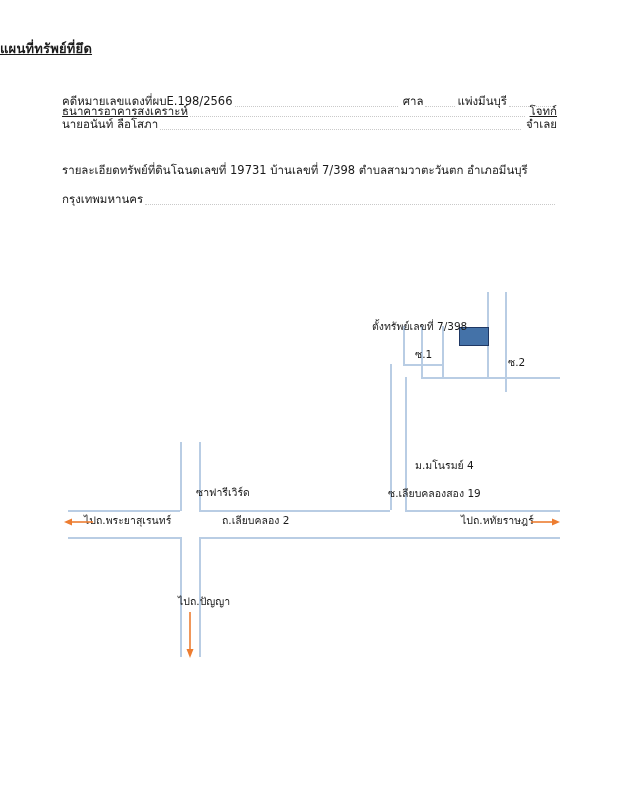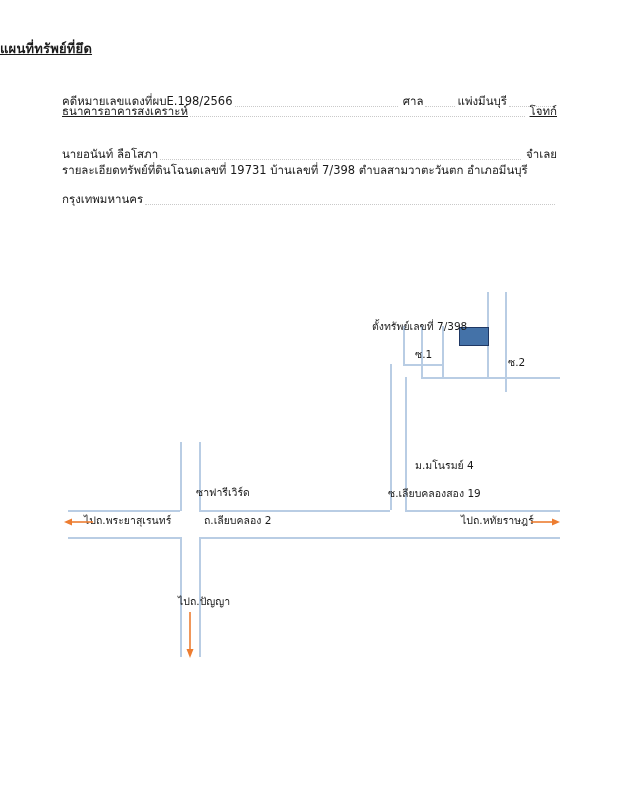--- a/index.html
+++ b/index.html
@@ -25,21 +25,21 @@
   .hdr-row{
     position:absolute;
     left:62px;right:62px;
     font-size:11.5px;
     white-space:nowrap;
     display:flex;
     align-items:baseline;
   }
   .r1{top:72px;margin-top:20px;}
   .r2{top:102px;text-decoration:underline;}
-  .r3{top:145px;}
+  .r3{top:115px;}
   .r4{top:161px;}
   .r5{top:190px;}
 
   .lbl{flex:0 0 auto;}
   .val{flex:0 0 auto;padding-left:0;}
   .dots{
     flex:1 1 auto;
     align-self:flex-end;
     border-bottom:1px dotted #c9c9c9;
     margin:0 2px 3px 2px;
@@ -149,21 +149,21 @@
     <div class="rd rdh" style="left:68px;top:230px;width:112px;"></div>
     <div class="rd rdh" style="left:199px;top:230px;width:191px;"></div>
     <div class="rd rdh" style="left:405px;top:230px;width:155px;"></div>
 
     <div class="rd rdh" style="left:68px;top:257px;width:112px;"></div>
     <div class="rd rdh" style="left:199px;top:257px;width:361px;"></div>
 
     <div class="mlabel" style="left:415px;top:177px;">ม.มโนรมย์ 4</div>
     <div class="mlabel" style="left:388px;top:205px;">ซ.เลียบคลองสอง 19</div>
     <div class="mlabel" style="left:196px;top:204px;">ซาฟารีเวิร์ด</div>
-    <div class="mlabel" style="left:204px;top:232px;text-align:center;">ถ.เลียบคลอง 2</div>
+    <div class="mlabel" style="left:222px;top:232px;text-align:center;">ถ.เลียบคลอง 2</div>
     <div class="mlabel" style="left:84px;top:232px;">ไปถ.พระยาสุเรนทร์</div>
     <div class="mlabel" style="left:461px;top:232px;">ไปถ.หทัยราษฎร์</div>
     <div class="mlabel" style="left:178px;top:313px;">ไปถ.ปัญญา</div>
 
     <div class="arrow" style="left:64px;top:236px;">
       <svg width="30" height="12" viewBox="0 0 30 12">
         <line x1="29" y1="6" x2="7" y2="6" stroke="#ed7d31" stroke-width="1.6"></line>
         <polygon points="0,6 8,2.5 8,9.5" fill="#ed7d31"></polygon>
       </svg>
     </div>

